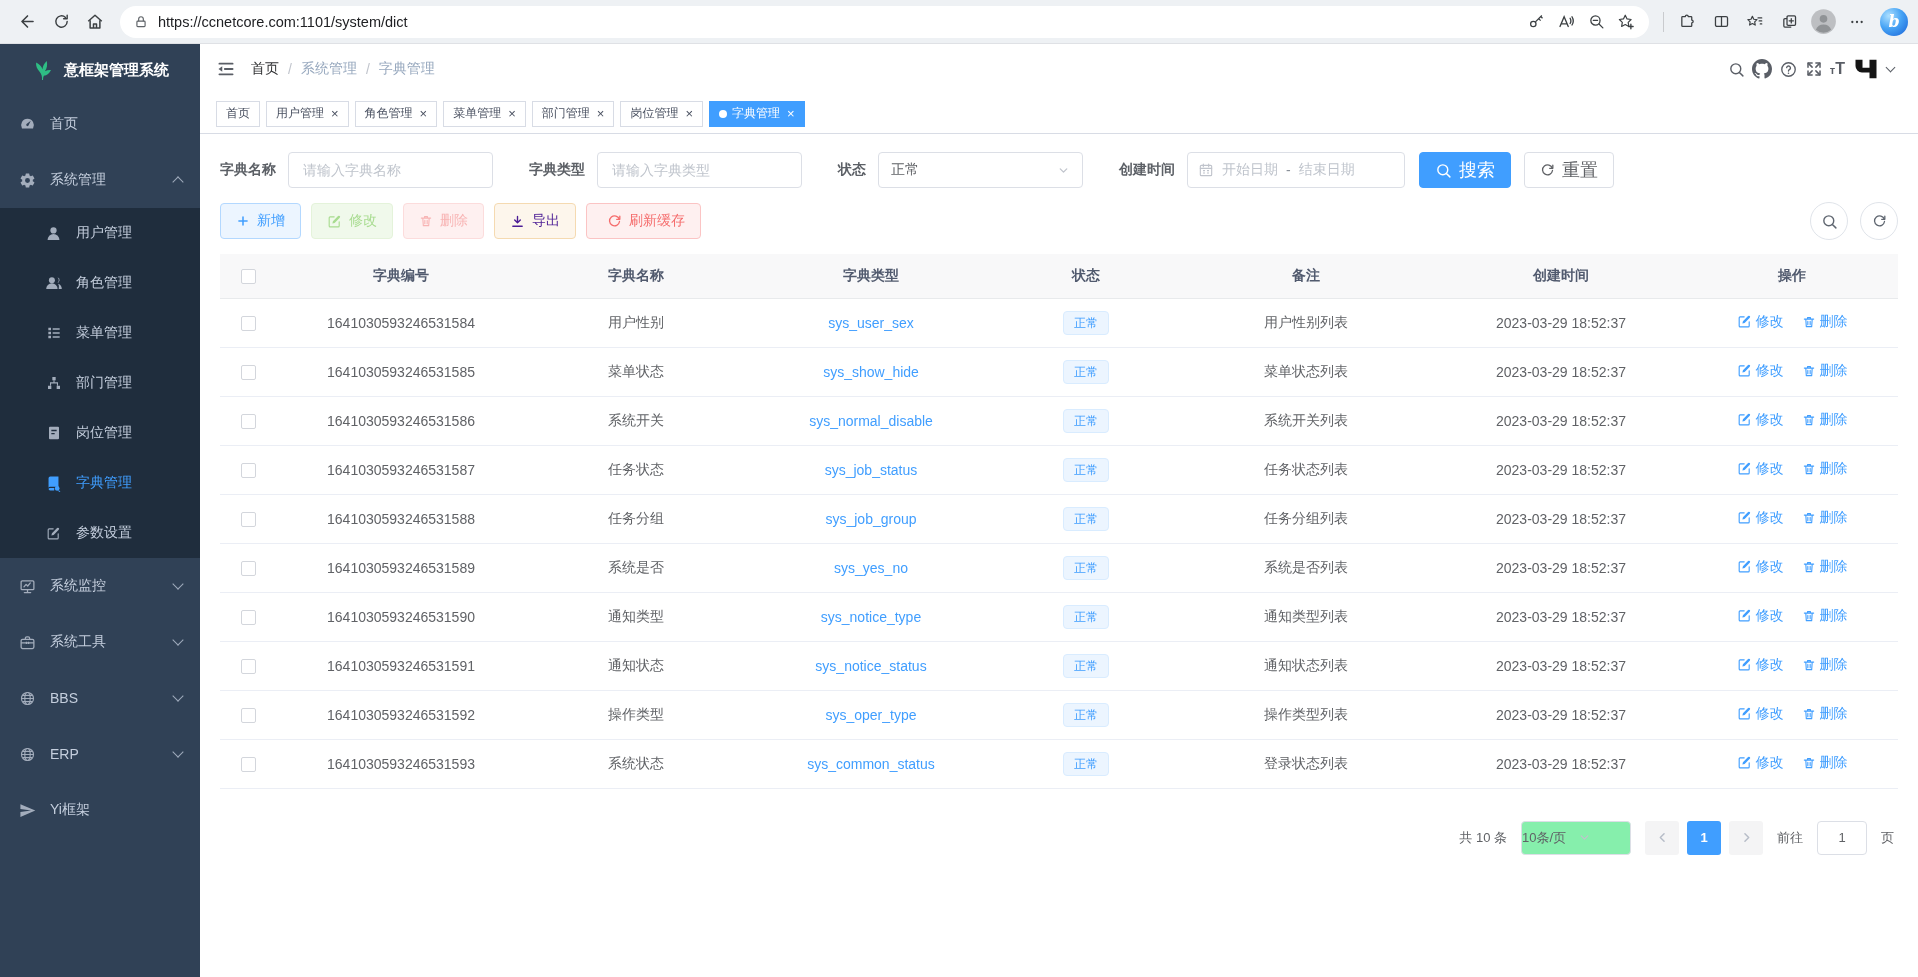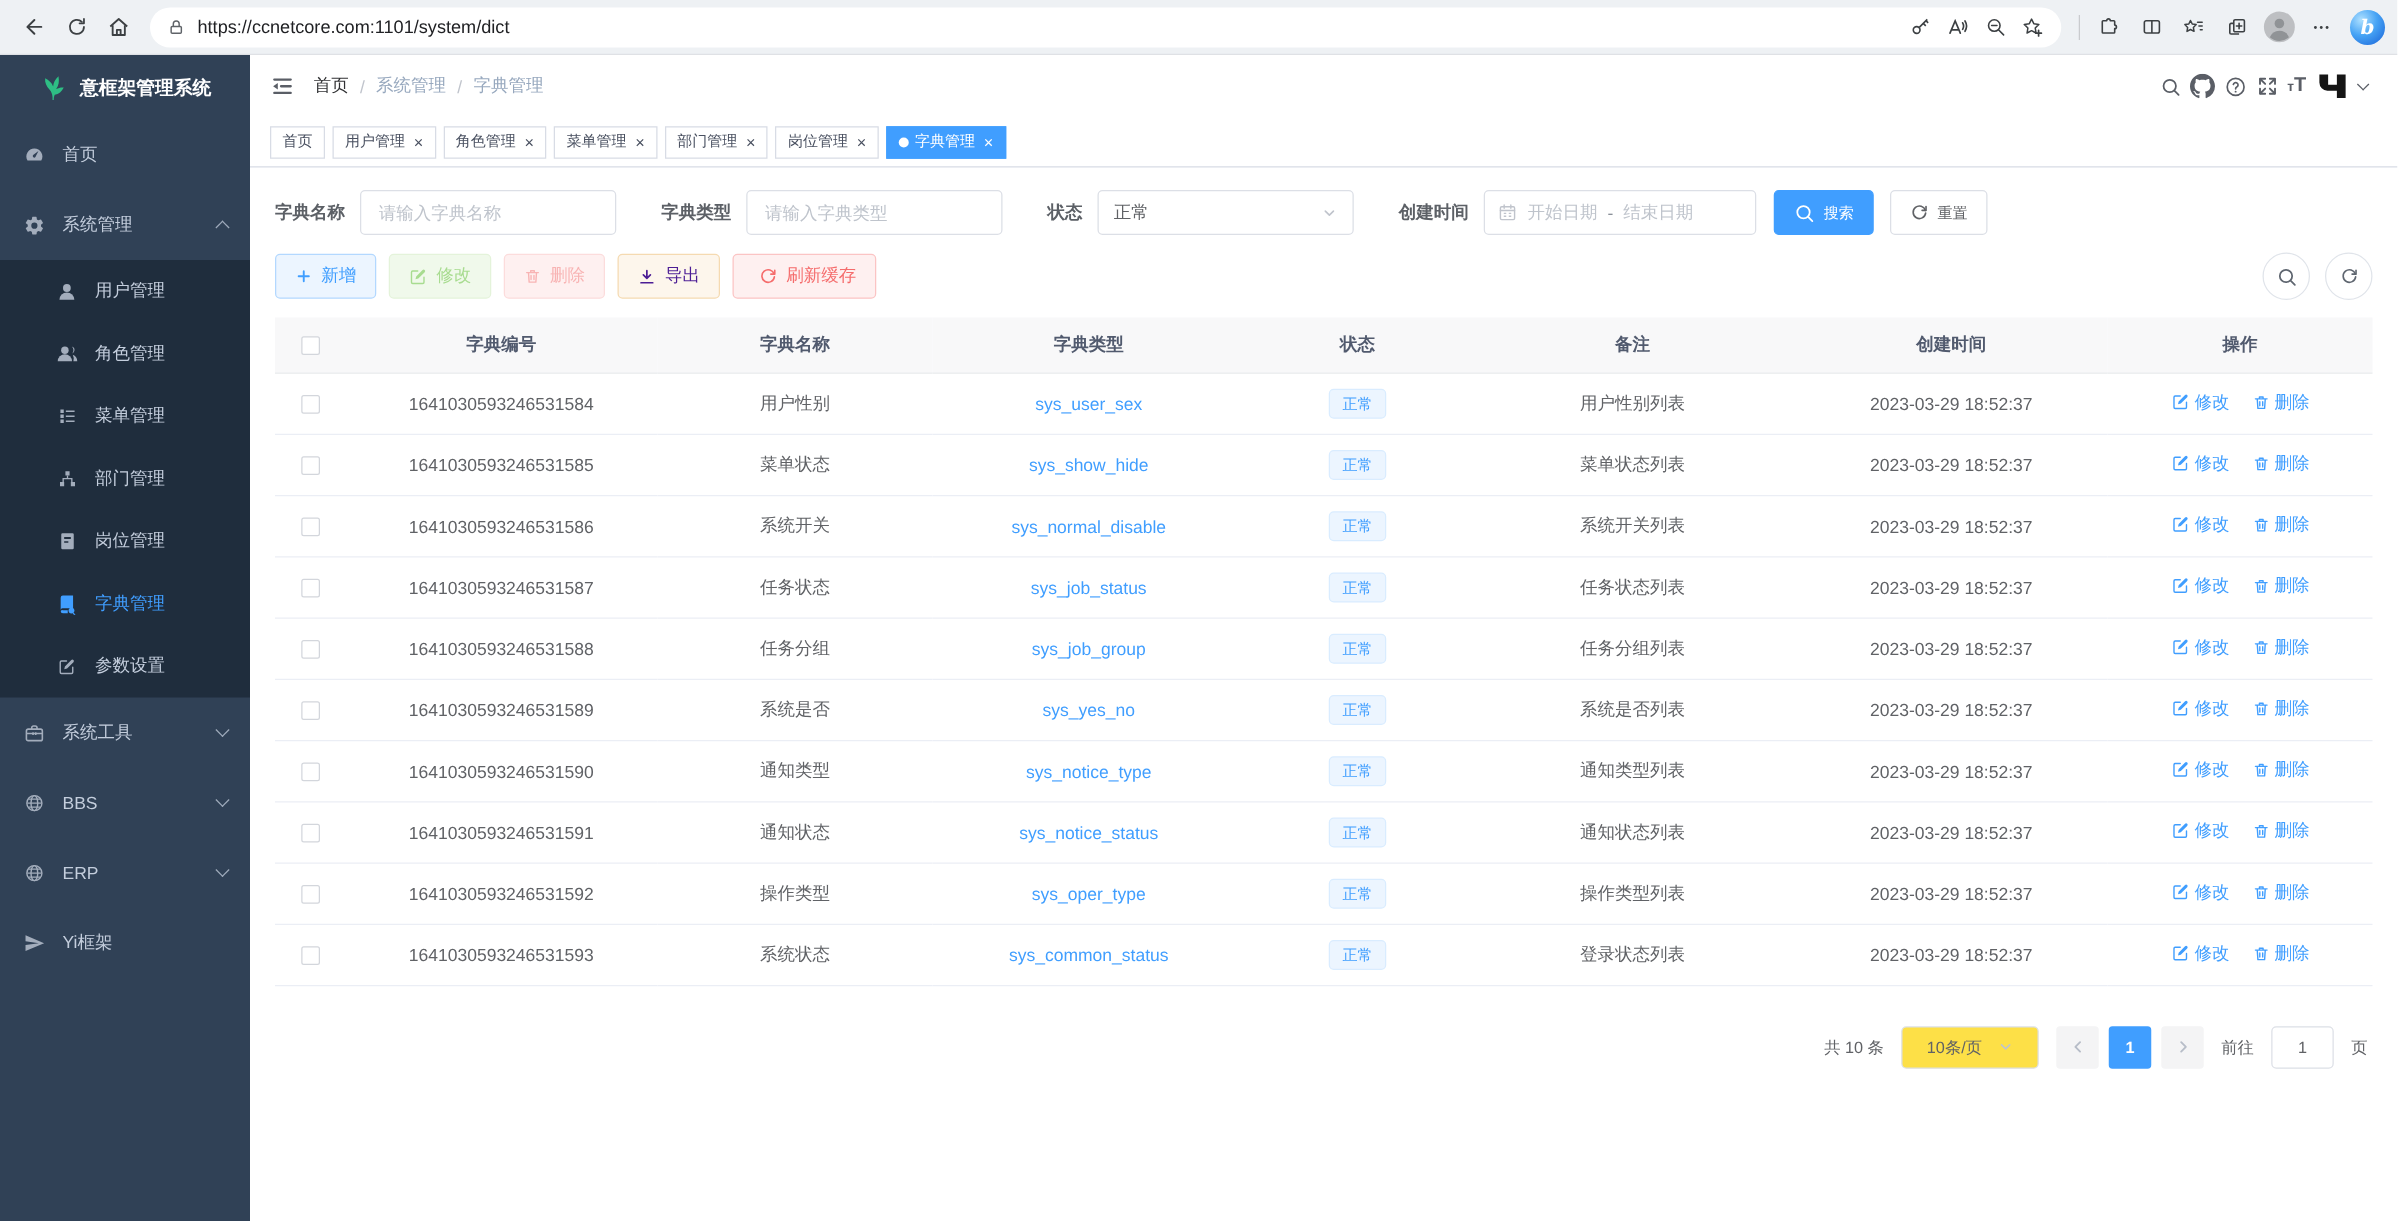--- a/index.html
+++ b/index.html
@@ -72,21 +72,21 @@
   .inp { width:205px; height:36px; border:1px solid #dcdfe6; border-radius:4px; padding:0 14px;
     font-size:14px; color:#606266; outline:none; font-family:inherit; }
   .inp::placeholder { color:#bfc4cc; }
   .select { width:205px; height:36px; border:1px solid #dcdfe6; border-radius:4px; background:#fff;
     display:flex; align-items:center; justify-content:space-between; padding:0 12px; color:#606266; cursor:pointer; }
   .select .sel-caret { color:#c0c4cc; display:flex; }
   .date-range { width:218px; height:36px; border:1px solid #dcdfe6; border-radius:4px;
     display:flex; align-items:center; gap:8px; padding:0 10px; color:#bfc4cc; cursor:pointer; }
   .date-range .cal { color:#c0c4cc; display:flex; }
   .dr-sep { color:#8a9099; }
-  .btn { height:36px; border-radius:4px; padding:0 15px; font-size:12px; display:inline-flex;
+  .btn { height:36px; border-radius:4px; padding:0 15px; font-size:18px; display:inline-flex;
     align-items:center; gap:7px; cursor:pointer; font-family:inherit; border:1px solid #dcdfe6; background:#fff; }
   .btn-search { background:#409eff; border-color:#409eff; color:#fff; margin-left:14px; margin-right:13px; }
   .btn-reset { color:#606266; }
   
   .toolbar-row { display:flex; align-items:center; gap:10px; margin-bottom:14px; }
   .tb { height:36px; border-radius:4px; padding:0 15px; display:inline-flex; align-items:center; gap:7px;
     font-size:14px; border:1px solid; cursor:pointer; font-family:inherit; }
   .tb-add    { color:#409eff; background:#ecf5ff; border-color:#b3d8ff; }
   .tb-edit   { color:#a8dc90; background:#f0f9eb; border-color:#e4f3da; cursor:not-allowed; }
   .tb-del    { color:#f8b4b4; background:#fef0f0; border-color:#fcdcdc; cursor:not-allowed; }
@@ -104,22 +104,22 @@
   .cbx { display:inline-block; width:15px; height:15px; border:1px solid #d3d6dc; border-radius:2px;
     background:#fff; vertical-align:middle; cursor:pointer; }
   .link { color:#409eff; cursor:pointer; }
   .tag-status { display:inline-block; padding:2px 10px; font-size:12px; line-height:18px;
     color:#409eff; background:#ecf5ff; border:1px solid #d9ecff; border-radius:4px; }
   .op-link { color:#409eff; cursor:pointer; display:inline-flex; align-items:center; gap:4px; margin:0 9px; }
   .op-link .oico { display:flex; }
   
   .pager { display:flex; align-items:center; justify-content:flex-end; gap:14px; margin-top:32px;
     color:#606266; font-size:13px; padding-right:4px; }
-  .pg-select { width:110px; height:34px; border:1px solid #dcdfe6; border-radius:4px; background:#fde047;
-    display:flex; align-items:center; justify-content:center; gap:12px; color:#606266; cursor:pointer; }
+  .pg-select { width:110px; height:34px; border:1px solid #dcdfe6; border-radius:4px; background:#86efac;
+    display:flex; align-items:center; gap:12px; color:#606266; cursor:pointer; }
   .pg-select .sel-caret { color:#c0c4cc; display:flex; }
   .pg-group { display:flex; gap:8px; align-items:center; }
   .pg-btn { width:34px; height:34px; background:#f4f4f5; border-radius:3px; display:flex;
     align-items:center; justify-content:center; color:#b7bdc8; cursor:pointer; }
   .pg-page { width:34px; height:34px; border-radius:3px; background:#409eff; color:#fff;
     font-weight:bold; display:flex; align-items:center; justify-content:center; cursor:pointer; font-size:13px; }
   .pg-input { width:50px; height:34px; border:1px solid #dcdfe6; border-radius:4px; text-align:center;
     font-size:13px; color:#606266; outline:none; font-family:inherit; }
 </style>
 </head>
@@ -312,20 +312,31 @@
                 <path d="M11.5 4.5H5A1.5 1.5 0 0 0 3.5 6v13A1.5 1.5 0 0 0 5 20.5h13a1.5 1.5 0 0 0 1.5-1.5v-6.5"></path>
                 <path d="M17.7 3.3a1.9 1.9 0 0 1 2.7 2.7l-8.2 8.2-3.6.9.9-3.6z" fill="currentColor" stroke="none"></path>
               </svg>
             </span>
             <span class="s-label">参数设置</span>
           </div>
         </div>
         <div class="side-item">
           <span class="s-ico">
             <svg width="17" height="17" viewBox="0 0 24 24" fill="none" stroke="currentColor" stroke-width="1.8">
+              <rect x="3" y="4" width="18" height="12.5" rx="1.5"></rect>
+              <path d="M12 16.5V20M7.5 20.5h9" stroke-linecap="round"></path>
+              <path d="m7 12.5 3-3.5 2.3 2.3 3.7-4.3" stroke-linecap="round" stroke-linejoin="round"></path>
+            </svg>
+          </span>
+          <span class="s-label">系统监控</span>
+          <span class="chev"></span>
+        </div>
+        <div class="side-item">
+          <span class="s-ico">
+            <svg width="17" height="17" viewBox="0 0 24 24" fill="none" stroke="currentColor" stroke-width="1.8">
               <rect x="3" y="7.5" width="18" height="13" rx="2"></rect>
               <path d="M9 7.5V6a2 2 0 0 1 2-2h2a2 2 0 0 1 2 2v1.5M3 12.5h18M10.5 11v3M13.5 11v3"></path>
             </svg>
           </span>
           <span class="s-label">系统工具</span>
           <span class="chev"></span>
         </div>
         <div class="side-item">
           <span class="s-ico">
             <svg width="17" height="17" viewBox="0 0 24 24" fill="none" stroke="currentColor" stroke-width="1.6">

